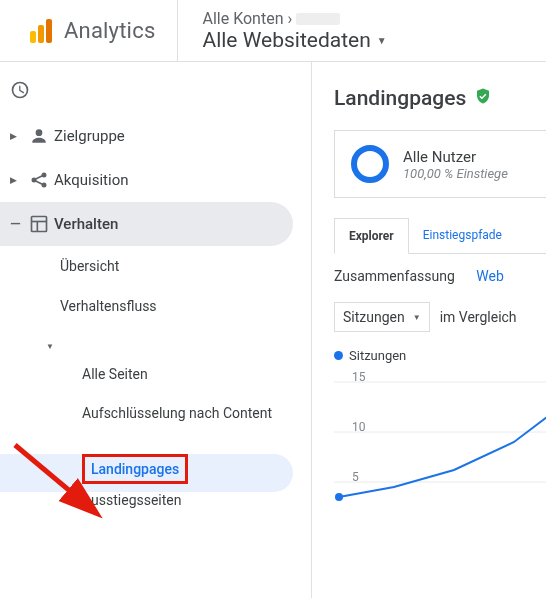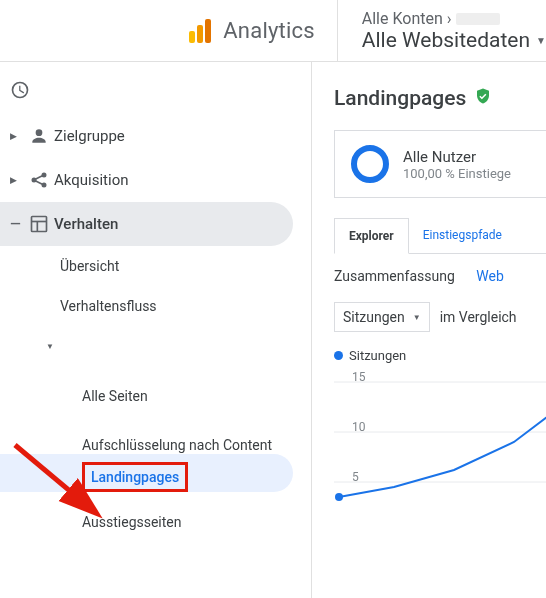--- a/index.html
+++ b/index.html
@@ -1,19 +1,19 @@
 <!DOCTYPE html>
 <html><head>
 <meta charset="utf-8">
 <style>
   * { box-sizing: border-box; margin: 0; padding: 0; font-family: Roboto, "Segoe UI", Arial, sans-serif; }
   body { width: 546px; height: 598px; overflow: hidden; background: #fff; color: #3c4043; position: relative; }
 
   
-  .header { display: flex; align-items: center; height: 62px; border-bottom: 1px solid #e0e0e0; padding-left: 30px; justify-content: flex-end; }
+  .header { display: flex; align-items: center; height: 62px; border-bottom: 1px solid #e0e0e0; padding-left: 30px; }
   .logo { display: flex; align-items: flex-end; gap: 2px; margin-right: 12px; }
   .logo .bar { width: 6px; border-radius: 2px; background: #f9ab00; }
   .logo .bar.b1 { height: 12px; background: #fbbc04; }
   .logo .bar.b2 { height: 18px; background: #f29900; }
   .logo .bar.b3 { height: 24px; background: #e37400; }
   .product { font-size: 22px; color: #5f6368; font-weight: 400; letter-spacing: 0.2px; }
   .account-sel { margin-left: 22px; border-left: 1px solid #e0e0e0; padding-left: 24px; height: 100%; display: flex; flex-direction: column; justify-content: center; }
   .breadcrumb { font-size: 16px; color: #5f6368; display: flex; align-items: center; gap: 4px; }
   .breadcrumb .mask { width: 44px; height: 12px; background: #eee; border-radius: 2px; display: inline-block; }
   .view-row { display: flex; align-items: center; gap: 6px; }
@@ -36,36 +36,36 @@
   .nav-row .caret-col { width: 14px; font-size: 9px; color: #5f6368; }
   .nav-row .icon-col { width: 30px; display: flex; justify-content: center; color: #5f6368; }
   .nav-row.active { background: #e8eaed; border-radius: 0 22px 22px 0; margin-right: 18px; font-weight: 500; }
 
   .subnav { padding-left: 60px; }
   .sub-item { height: 40px; display: flex; align-items: center; font-size: 14px; color: #3c4043; cursor: pointer; }
   .sub-item.parent { margin-left: -14px; }
   .sub-item.parent .mini-caret { font-size: 8px; margin-right: 6px; color: #5f6368; }
 
   .subsub { padding-left: 22px; }
-  .subsub-item { height: 38px; display: flex; align-items: flex-end; font-size: 14px; color: #3c4043; cursor: pointer; }
+  .subsub-item { height: 38px; display: flex; align-items: flex-start; font-size: 14px; color: #3c4043; cursor: pointer; }
   .subsub-item.multiline { height: 50px; line-height: 1.3; }
   .subsub-item.selected { background: #e8f0fe; border-radius: 0 20px 20px 0; margin-right: 18px; margin-left: -82px; padding-left: 82px; }
   .subsub-item.selected .sel-span { color: #1a73e8; font-weight: 500; border: 3px solid #e31b0c; padding: 4px 6px; display: inline-block; }
 
   .clock-row { height: 44px; display: flex; align-items: center; padding-left: 10px; color: #5f6368; }
 
   
   .page-title-row { display: flex; align-items: center; gap: 8px; margin-bottom: 20px; }
   .page-title { font-size: 21px; font-weight: 500; color: #3c4043; }
   .shield svg { width: 18px; height: 18px; }
 
   .segment-box { border: 1px solid #dadce0; padding: 14px 16px; display: flex; align-items: center; gap: 14px; margin-bottom: 20px; width: 230px; }
   .circle { width: 38px; height: 38px; border: 6px solid #1a73e8; border-radius: 50%; }
   .seg-text .t1 { font-size: 15px; color: #3c4043; }
-  .seg-text .t2 { font-size: 13px; color: #80868b; }
+  .seg-text .t2 { font-size: 13px; color: #80868b; font-style: italic; }
 
   .tabs { display: flex; border-bottom: 1px solid #dadce0; margin-bottom: 14px; }
   .tab { padding: 10px 14px; font-size: 12px; cursor: pointer; }
   .tab.active { border: 1px solid #dadce0; border-bottom: 1px solid #fff; margin-bottom: -1px; font-weight: 700; color: #3c4043; }
   .tab.link { color: #1a73e8; }
 
   .summary-row { font-size: 14px; color: #3c4043; margin-bottom: 18px; }
   .summary-row .wlink { color: #1a73e8; margin-left: 18px; }
 
   .metric-row { display: flex; align-items: center; gap: 10px; font-size: 14px; margin-bottom: 16px; }

